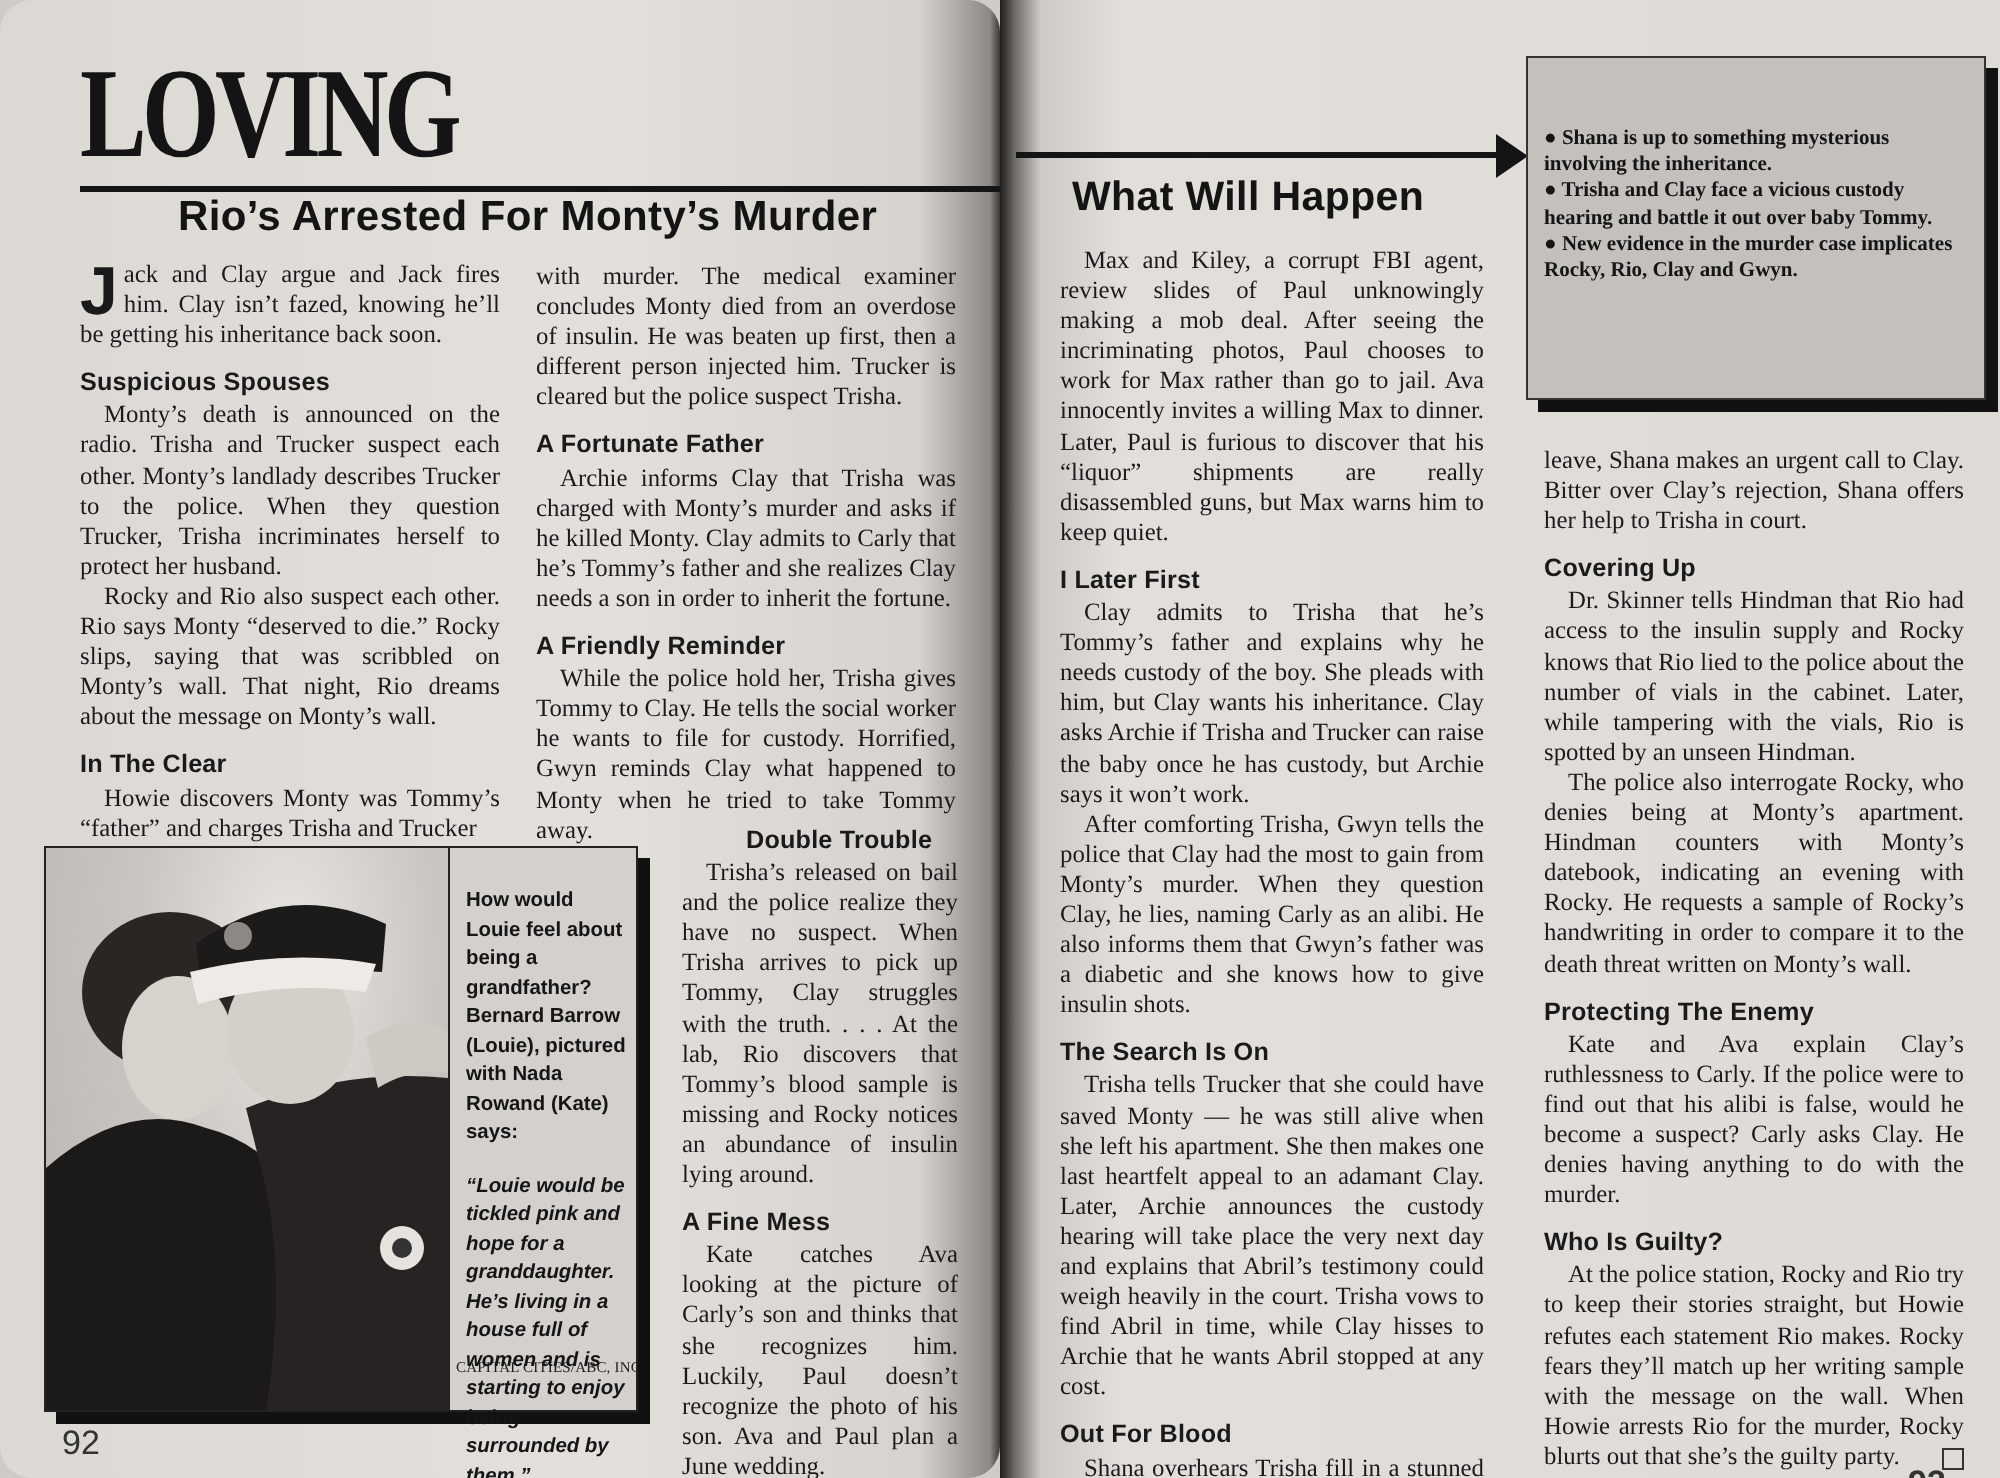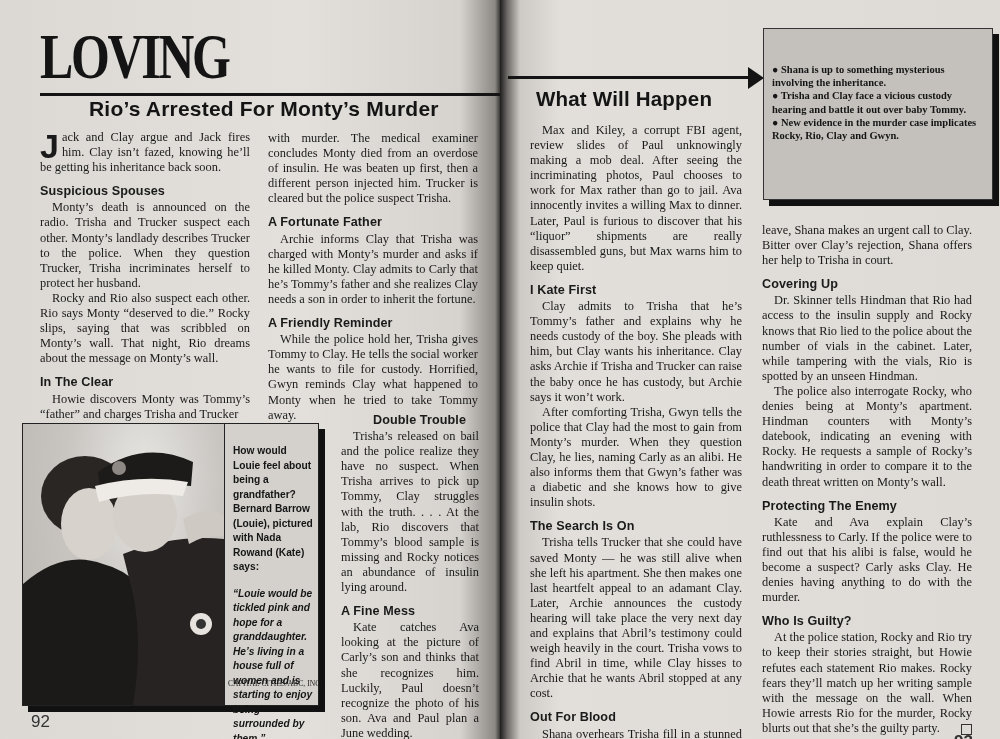--- a/index.html
+++ b/index.html
@@ -1,18 +1,18 @@
 <!DOCTYPE html>
 <html><head>
 <meta charset="utf-8">
 <style>
   html,body{margin:0;padding:0;}
   body{width:1000px;height:739px;position:relative;overflow:hidden;background:#cfcbc6;font-family:"Liberation Serif",serif;color:#1a1a1a;}
   .page{position:absolute;top:0;height:739px;overflow:hidden;}
-  .page-left{left:0;width:500px;background:linear-gradient(90deg,#dcd9d5 0%,#e3e0dc 60%,#d6d3ce 92%,#8c8985 99%,#3a3836 100%);}
+  .page-left{left:0;width:500px;background:linear-gradient(90deg,#dcd9d5 0%,#e3e0dc 60%,#d6d3ce 92%,#8c8985 99%,#3a3836 100%);border-radius:16px;}
   .page-right{left:500px;width:500px;background:linear-gradient(90deg,#1f1e1d 0%,#6e6b68 1.5%,#cdc9c4 4%,#e2dfdb 12%,#dedbd7 100%);}
   .abs{position:absolute;}
   .masthead{left:40px;top:22px;font-family:"Liberation Serif",serif;font-weight:bold;font-size:64px;line-height:70px;letter-spacing:-3px;transform:scaleX(0.78);transform-origin:left top;color:#141414;}
   .rule{height:3px;background:#141414;}
   .headline{font-family:"Liberation Sans",sans-serif;font-weight:900;font-size:21px;letter-spacing:0.2px;color:#141414;white-space:nowrap;}
   .col{font-size:12.4px;line-height:15.1px;text-align:justify;hyphens:auto;}
   .col p{margin:0;text-indent:12px;}
   .col p.first{text-indent:0;}
   .sub{font-family:"Liberation Sans",sans-serif;font-weight:900;font-size:12.6px;margin:9px 0 1px 0;letter-spacing:0.1px;}
   .sub.top{margin-top:0;padding-left:32px;}
@@ -103,30 +103,30 @@
   <div class="abs box">
     <div class="box-text">
       <div><span>● </span><span>Shana is up to something mysterious involving the inheritance.</span></div>
       <div><span>● </span><span>Trisha and Clay face a vicious custody hearing and battle it out over baby Tommy.</span></div>
       <div><span>● </span><span>New evidence in the murder case implicates Rocky, Rio, Clay and Gwyn.</span></div>
     </div>
   </div>
 
   <div class="abs col" style="left:30px;top:123px;width:212px;">
     <p>Max and Kiley, a corrupt FBI agent, review slides of Paul unknowingly making a mob deal. After seeing the incriminating photos, Paul chooses to work for Max rather than go to jail. Ava innocently invites a willing Max to dinner. Later, Paul is furious to discover that his “liquor” shipments are really disassembled guns, but Max warns him to keep quiet.</p>
-    <div class="sub">I Kate First</div>
+    <div class="sub">I Later First</div>
     <p>Clay admits to Trisha that he’s Tommy’s father and explains why he needs custody of the boy. She pleads with him, but Clay wants his inheritance. Clay asks Archie if Trisha and Trucker can raise the baby once he has custody, but Archie says it won’t work.</p>
     <p>After comforting Trisha, Gwyn tells the police that Clay had the most to gain from Monty’s murder. When they question Clay, he lies, naming Carly as an alibi. He also informs them that Gwyn’s father was a diabetic and she knows how to give insulin shots.</p>
     <div class="sub">The Search Is On</div>
     <p>Trisha tells Trucker that she could have saved Monty — he was still alive when she left his apartment. She then makes one last heartfelt appeal to an adamant Clay. Later, Archie announces the custody hearing will take place the very next day and explains that Abril’s testimony could weigh heavily in the court. Trisha vows to find Abril in time, while Clay hisses to Archie that he wants Abril stopped at any cost.</p>
     <div class="sub">Out For Blood</div>
     <p>Shana overhears Trisha fill in a stunned Stacey about the custody battle. After they</p>
   </div>
 
-  <div class="abs col" style="left:262px;top:223px;width:210px;">
+  <div class="abs col" style="left:272px;top:223px;width:210px;">
     <p class="first">leave, Shana makes an urgent call to Clay. Bitter over Clay’s rejection, Shana offers her help to Trisha in court.</p>
     <div class="sub">Covering Up</div>
     <p>Dr. Skinner tells Hindman that Rio had access to the insulin supply and Rocky knows that Rio lied to the police about the number of vials in the cabinet. Later, while tampering with the vials, Rio is spotted by an unseen Hindman.</p>
     <p>The police also interrogate Rocky, who denies being at Monty’s apartment. Hindman counters with Monty’s datebook, indicating an evening with Rocky. He requests a sample of Rocky’s handwriting in order to compare it to the death threat written on Monty’s wall.</p>
     <div class="sub">Protecting The Enemy</div>
     <p>Kate and Ava explain Clay’s ruthlessness to Carly. If the police were to find out that his alibi is false, would he become a suspect? Carly asks Clay. He denies having anything to do with the murder.</p>
     <div class="sub">Who Is Guilty?</div>
     <p><span>At the police station, Rocky and Rio try to keep their stories straight, but Howie refutes each statement Rio makes. Rocky fears they’ll match up her writing sample with the message on the wall. When Howie arrests Rio for the murder, Rocky blurts out that she’s the guilty party.</span> <span class="endmark"></span></p>
   </div>
 

